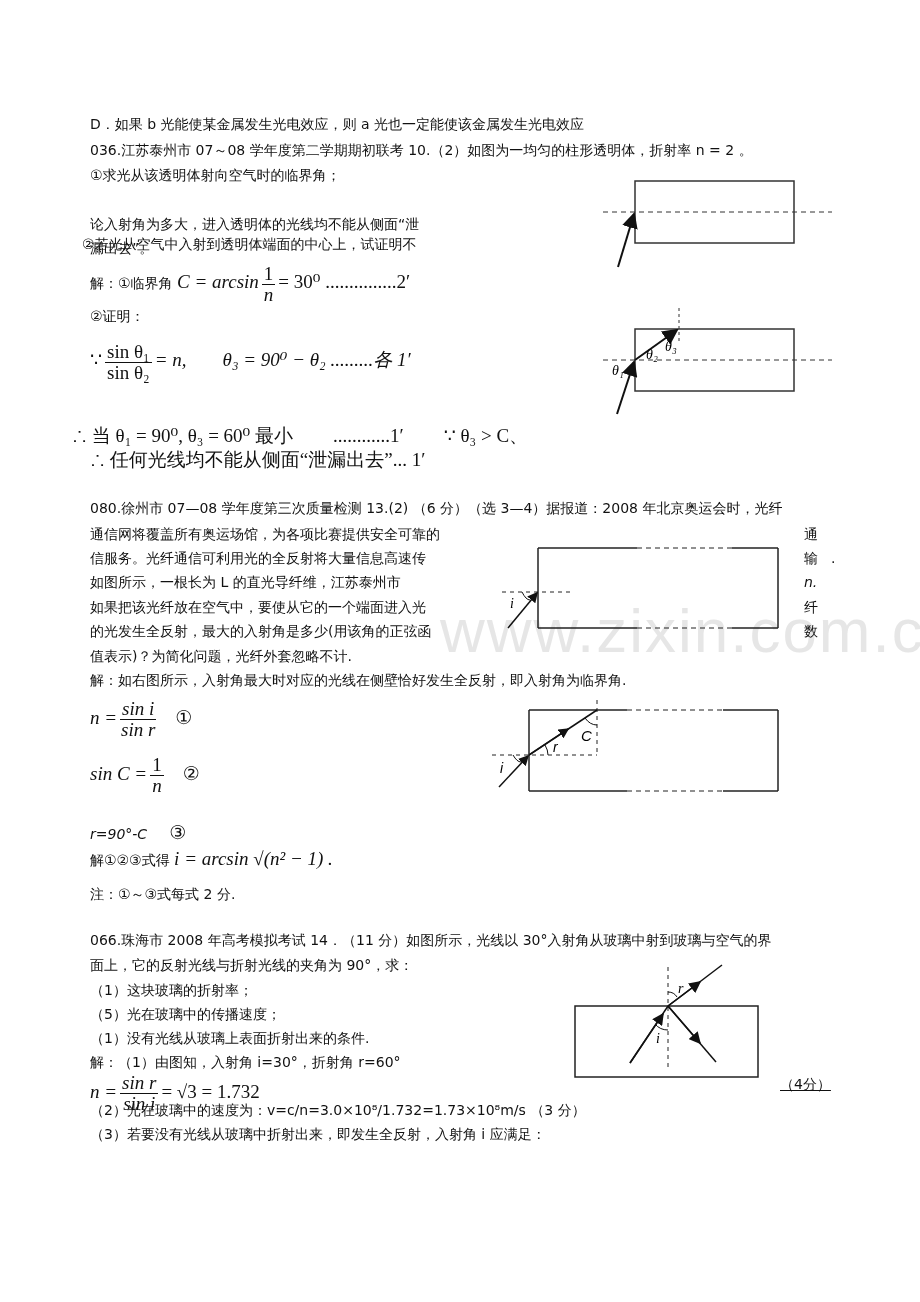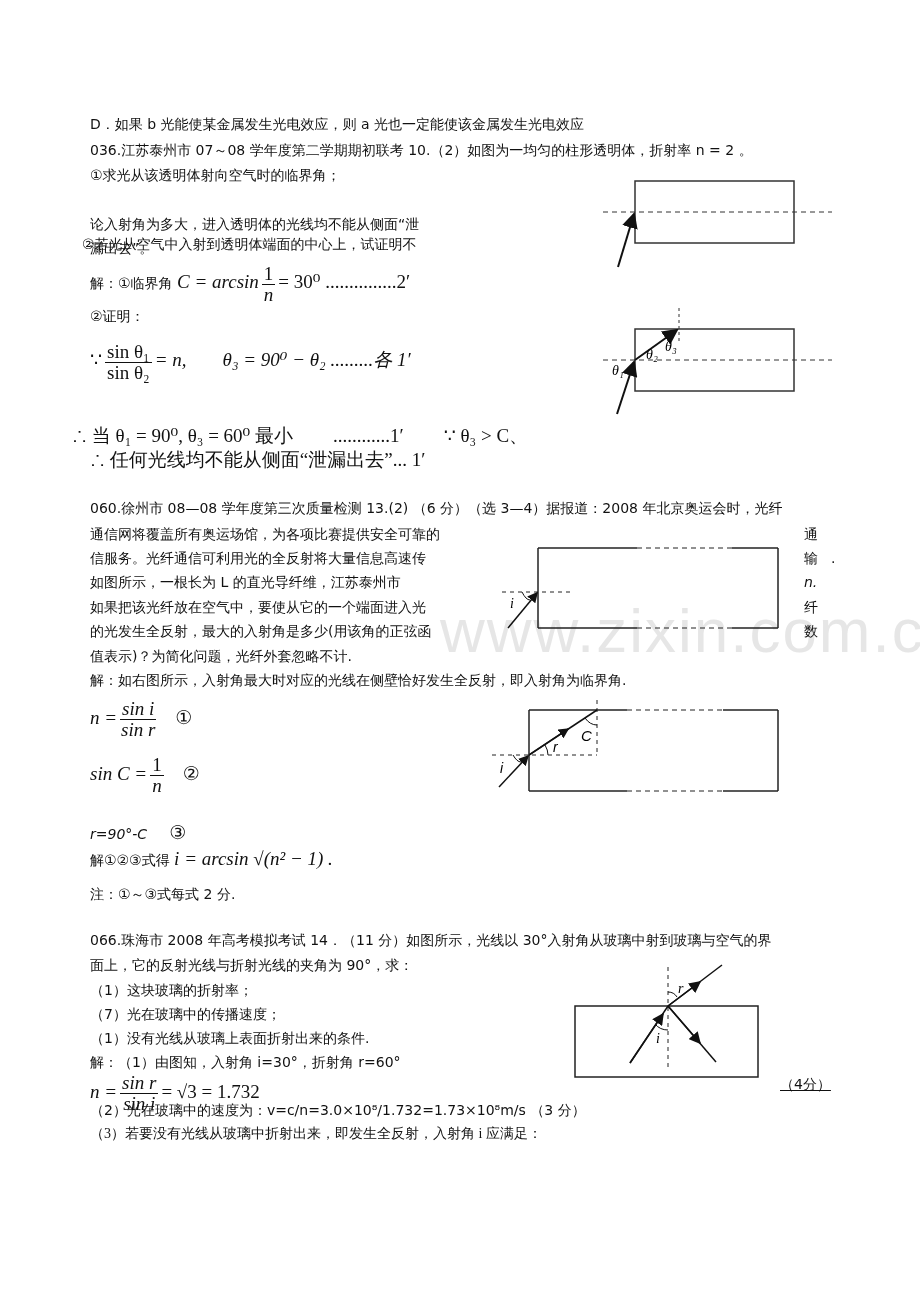--- a/index.html
+++ b/index.html
@@ -63,21 +63,21 @@
   <line x1="13" y1="60" x2="242" y2="60" stroke="#333" stroke-dasharray="5,4"></line>
   <line x1="89" y1="8" x2="89" y2="42" stroke="#333" stroke-dasharray="3,3"></line>
   <line x1="27" y1="114" x2="44" y2="62" stroke="#111" stroke-width="2" marker-end="url(#ah2)"></line>
   <line x1="45" y1="60" x2="87" y2="30" stroke="#111" stroke-width="2" marker-end="url(#ah2)"></line>
   <text x="22" y="75" font-family="Liberation Serif, serif" font-style="italic" font-size="14">θ₁</text>
   <text x="56" y="59" font-family="Liberation Serif, serif" font-style="italic" font-size="14">θ₂</text>
   <text x="75" y="51" font-family="Liberation Serif, serif" font-style="italic" font-size="14">θ₃</text>
 </svg>
 
 <div class="ln" style="left:90px;top:498px;">
-  <span class="b">060.徐州市 08—08 学年度第三次质量检测</span><span> 13.(2) （6 分）（选 3—4）据报道：2008 年北京奥运会时，光纤</span>
+  <span class="b">080.徐州市 07—08 学年度第三次质量检测</span><span> 13.(2) （6 分）（选 3—4）据报道：2008 年北京奥运会时，光纤</span>
 </div>
 <div class="ln" style="left:90px;top:524px;">通信网将覆盖所有奥运场馆，为各项比赛提供安全可靠的</div>
 <div class="ln" style="left:90px;top:548px;">信服务。光纤通信可利用光的全反射将大量信息高速传</div>
 <div class="ln" style="left:90px;top:572px;">如图所示，一根长为 L 的直光导纤维，江苏泰州市</div>
 <div class="ln" style="left:90px;top:597px;">如果把该光纤放在空气中，要使从它的一个端面进入光</div>
 <div class="ln" style="left:90px;top:621px;">的光发生全反射，最大的入射角是多少(用该角的正弦函</div>
 <div class="ln" style="left:90px;top:646px;">值表示)？为简化问题，光纤外套忽略不计.</div>
 
 <div class="ln" style="left:804px;top:524px;">通</div>
 <div class="ln" style="left:804px;top:548px;">输</div>
@@ -147,29 +147,29 @@
   <text x="20" y="78" font-family="Liberation Sans, sans-serif" font-style="italic" font-size="14">i</text>
   <text x="73" y="57" font-family="Liberation Sans, sans-serif" font-style="italic" font-size="14">r</text>
   <text x="101" y="46" font-family="Liberation Sans, sans-serif" font-style="italic" font-size="15">C</text>
 </svg>
 
 <div class="ln" style="left:90px;top:930px;">
   <span class="b">066.珠海市 2008 年高考模拟考试</span><span> 14．（11 分）如图所示，光线以 30°入射角从玻璃中射到玻璃与空气的界</span>
 </div>
 <div class="ln" style="left:90px;top:955px;">面上，它的反射光线与折射光线的夹角为 90°，求：</div>
 <div class="ln" style="left:90px;top:980px;">（1）这块玻璃的折射率；</div>
-<div class="ln" style="left:90px;top:1004px;">（7）光在玻璃中的传播速度；</div>
+<div class="ln" style="left:90px;top:1004px;">（5）光在玻璃中的传播速度；</div>
 <div class="ln" style="left:90px;top:1028px;">（1）没有光线从玻璃上表面折射出来的条件.</div>
 <div class="ln" style="left:90px;top:1052px;">解：（1）由图知，入射角 i=30°，折射角 r=60°</div>
 <div class="ln math" style="left:90px;top:1072px;line-height:40px;">
   <span class="it">n =</span><span class="frac it"><span class="num">sin r</span><span class="den">sin i</span></span><span>= √3 = 1.732</span>
 </div>
 <div class="ln" style="left:780px;top:1074px;text-decoration:underline;">（4分）</div>
 <div class="ln" style="left:90px;top:1100px;background:rgba(255,255,255,0.0);">（2）光在玻璃中的速度为：v=c/n=3.0×10⁸/1.732=1.73×10⁸m/s  （3 分）</div>
-<div class="ln" style="left:90px;top:1124px;font-family:Liberation Serif, serif;">（3）若要没有光线从玻璃中折射出来，即发生全反射，入射角 i 应满足：</div>
+<div class="ln" style="left:90px;top:1124px;">（3）若要没有光线从玻璃中折射出来，即发生全反射，入射角 i 应满足：</div>
 
 <svg style="left:560px;top:960px;" width="220" height="120">
   <defs>
     <marker id="ah5" markerWidth="8" markerHeight="8" refX="7" refY="4" orient="auto">
       <path d="M0,0 L8,4 L0,8 Z" fill="#111"></path>
     </marker>
   </defs>
   <rect x="15" y="46" width="183" height="71" fill="none" stroke="#222" stroke-width="1.5"></rect>
   <line x1="108" y1="7" x2="108" y2="109" stroke="#222" stroke-dasharray="4,4"></line>
   <line x1="70" y1="103" x2="103" y2="54" stroke="#111" stroke-width="1.5" marker-end="url(#ah5)"></line>

